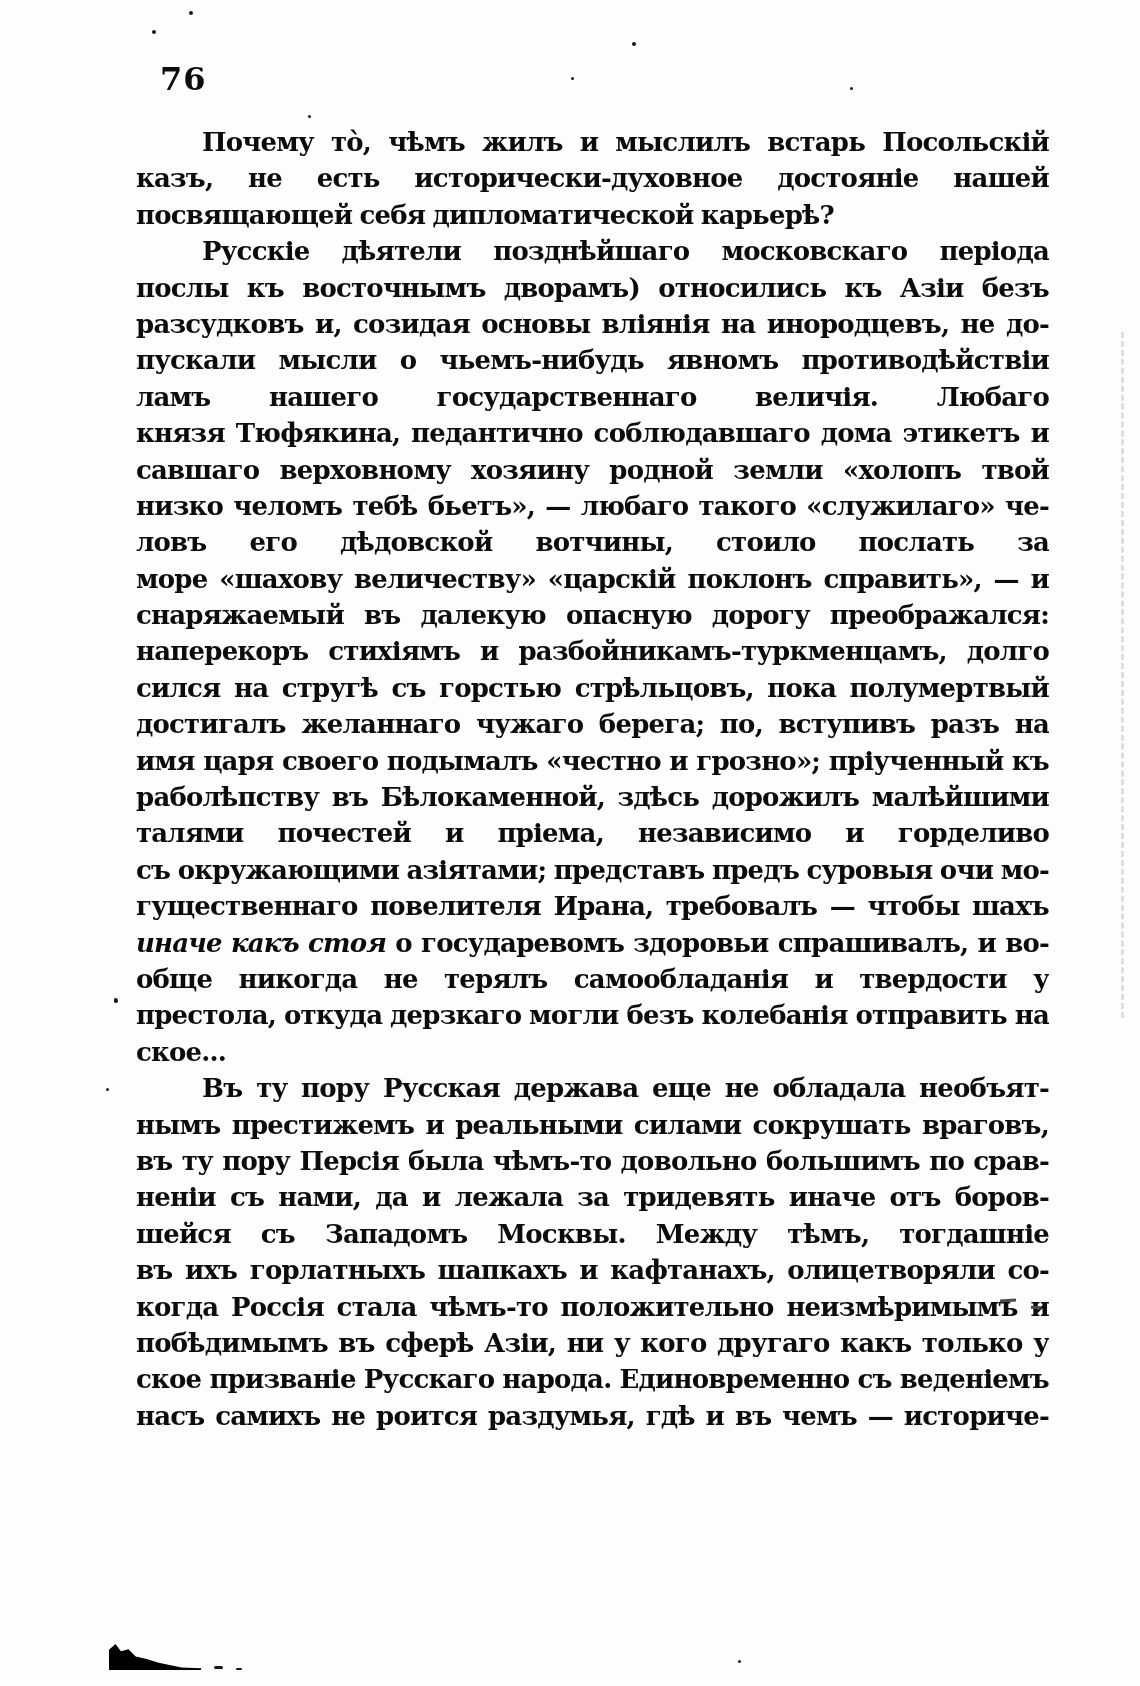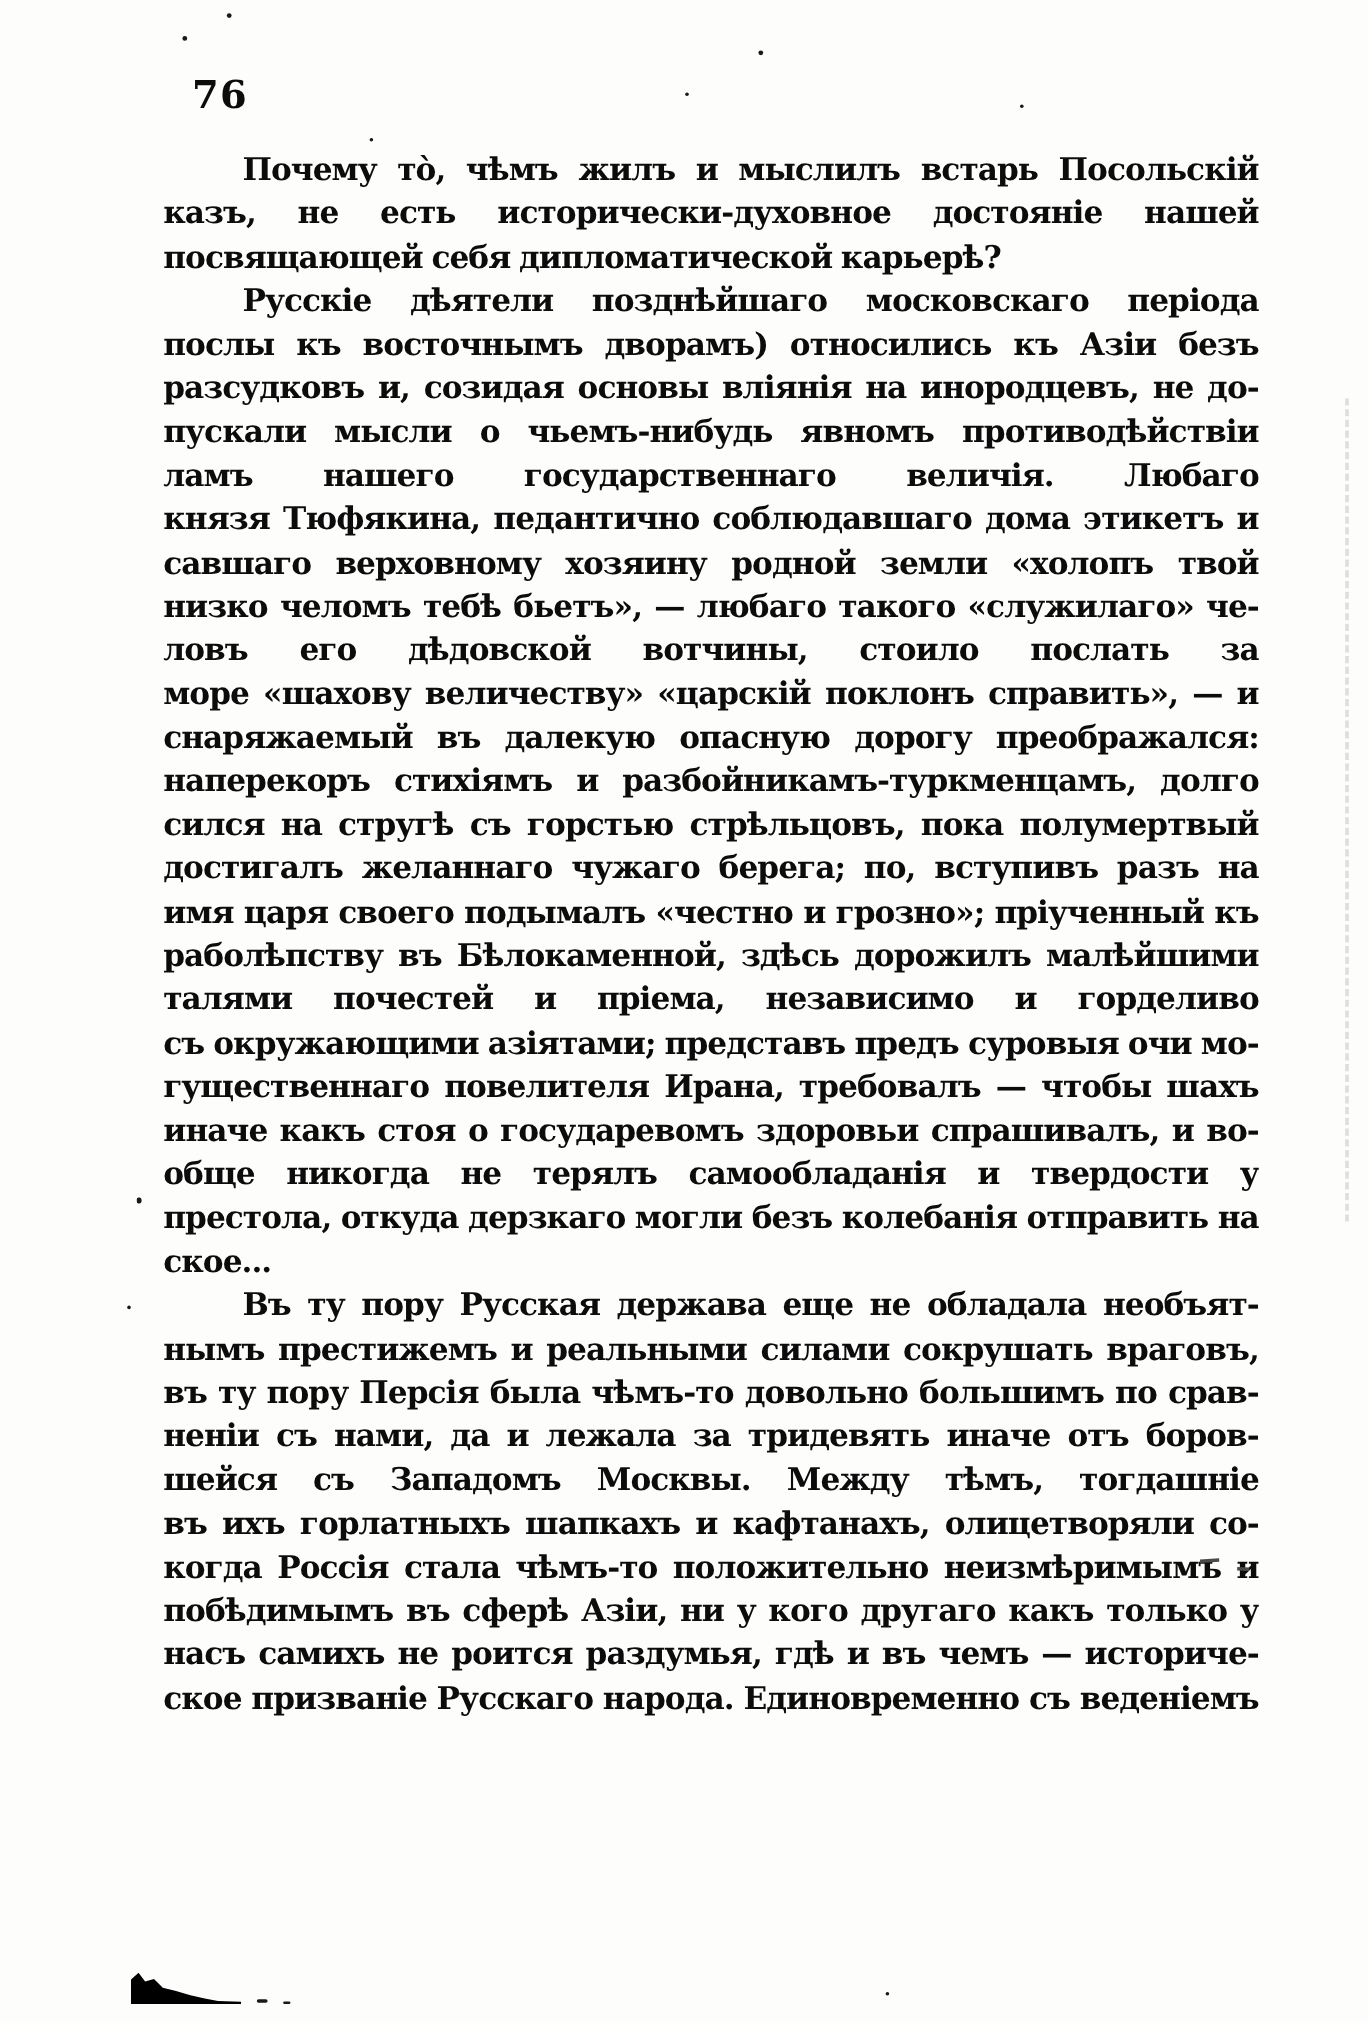--- a/index.html
+++ b/index.html
@@ -46,20 +46,21 @@
     white-space: normal;
   }
   .line.plain {
     text-align: left;
     text-align-last: left;
   }
   .line.ind {
     text-indent: 66px;
   }
   .it {
+    font-style: italic;
     margin-top: 40px;
   }
   .speck {
     position: absolute;
     background: #191919;
     border-radius: 50%;
   }
   .smudge {
     position: absolute;
     background: #4a4a4a;
@@ -121,22 +122,22 @@
     <div class="line plain">ское...</div>
 
     <div class="line ind">Въ ту пору Русская держава еще не обладала необъят-</div>
     <div class="line">нымъ престижемъ и реальными силами сокрушать враговъ, —</div>
     <div class="line">въ ту пору Персія была чѣмъ-то довольно большимъ по срав-</div>
     <div class="line">неніи съ нами, да и лежала за тридевять иначе отъ боров-</div>
     <div class="line">шейся съ Западомъ Москвы. Между тѣмъ, тогдашніе Тюфякины,</div>
     <div class="line">въ ихъ горлатныхъ шапкахъ и кафтанахъ, олицетворяли со-</div>
     <div class="line">когда Россія стала чѣмъ-то положительно неизмѣримымъ и не-</div>
     <div class="line">побѣдимымъ въ сферѣ Азіи, ни у кого другаго какъ только у</div>
+    <div class="line">ское призваніе Русскаго народа. Единовременно съ веденіемъ</div>
     <div class="line">насъ самихъ не роится раздумья, гдѣ и въ чемъ — историче-</div>
-    <div class="line">ское призваніе Русскаго народа. Единовременно съ веденіемъ</div>
   </div>
 
   <div class="speck" style="left:189px; top:11px;  width:4px; height:4px;"></div>
   <div class="speck" style="left:152px; top:30px;  width:4px; height:4px;"></div>
   <div class="speck" style="left:308px; top:115px; width:3px; height:3px;"></div>
   <div class="speck" style="left:632px; top:42px;  width:4px; height:4px;"></div>
   <div class="speck" style="left:850px; top:87px;  width:3px; height:3px;"></div>
   <div class="speck" style="left:571px; top:77px;  width:3px; height:3px;"></div>
   <div class="speck" style="left:114px; top:998px; width:4px; height:5px; border-radius:40% 60% 60% 40%;"></div>
   <div class="speck" style="left:106px; top:1088px; width:3px; height:3px;"></div>

